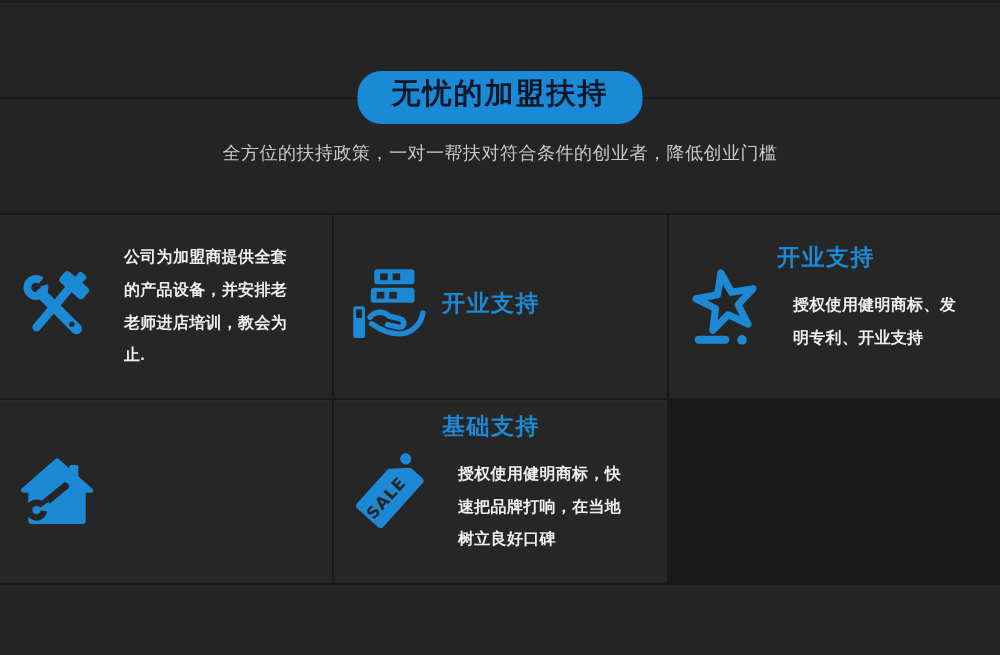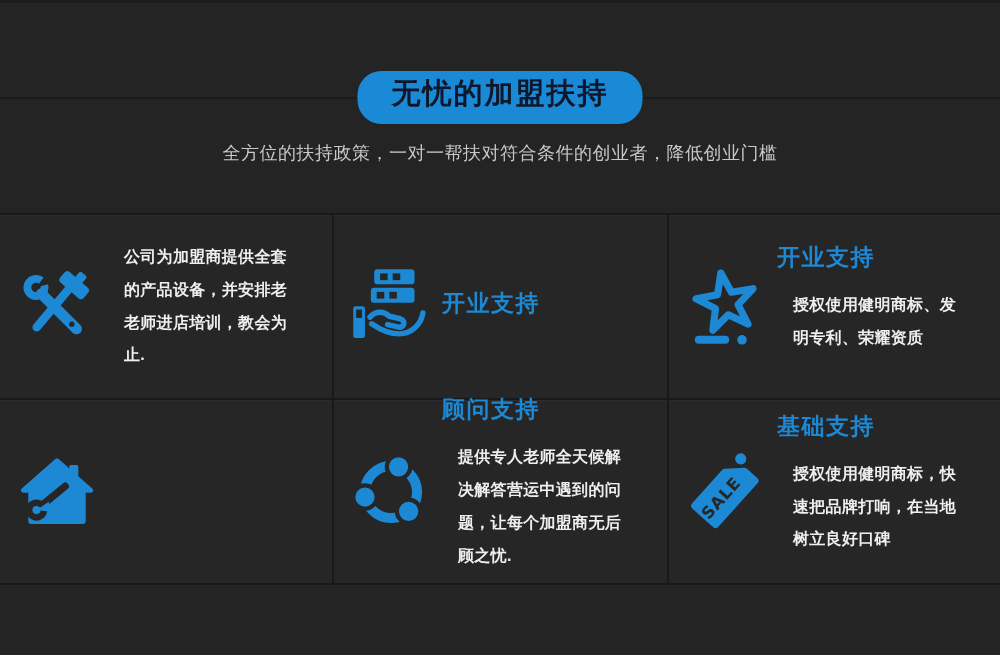--- a/index.html
+++ b/index.html
@@ -101,55 +101,39 @@
       <svg viewBox="0 0 100 100" width="80" height="86">
         <g transform="rotate(-10 50 44)">
           <polygon points="50,7 58.8,32.9 86.1,33.3 64.3,49.6 72.3,75.7 50,60 27.7,75.7 35.7,49.6 13.9,33.3 41.2,32.9" fill="none" stroke="#1d88d3" stroke-width="9" stroke-linejoin="round"></polygon>
         </g>
         <line x1="16" y1="91" x2="49" y2="91" stroke="#1d88d3" stroke-width="10" stroke-linecap="round"></line>
         <circle cx="70" cy="91" r="6" fill="#1d88d3"></circle>
       </svg>
     </div>
     <div class="card-content">
       <div class="card-title">开业支持</div>
-      <p class="card-body">授权使用健明商标、发明专利、荣耀资质</p>
+      <p class="card-body">授权使用健明商标、发明专利、开业支持</p>
     </div>
   </div>
 
   <div class="card">
     <div class="icon-box">
       <svg viewBox="0 0 100 100" width="82" height="88">
         <g fill="#1d88d3" stroke="#1d88d3" stroke-width="6" stroke-linejoin="round">
           <path d="M50 12 L91 48 L82 48 L82 86 L18 86 L18 48 L9 48 Z"></path>
         </g>
         <rect x="65" y="17" width="11" height="16" rx="2" fill="#1d88d3"></rect>
         <line x1="33" y1="65" x2="60" y2="43" stroke="#262626" stroke-width="9" stroke-linecap="round"></line>
         <circle cx="25" cy="72" r="13" fill="#262626"></circle>
         <circle cx="25" cy="72" r="5" fill="#1d88d3"></circle>
         <polygon points="25,72 40,62 42,74" fill="#1d88d3"></polygon>
       </svg>
     </div>
   </div>
 
-  <div class="card">
-    <div class="icon-box">
-      <svg viewBox="0 0 100 100" width="84" height="90">
-        <circle cx="50" cy="50" r="31" fill="none" stroke="#1d88d3" stroke-width="12"></circle>
-        <g fill="#1d88d3" stroke="#262626" stroke-width="5">
-          <circle cx="59" cy="20" r="14"></circle>
-          <circle cx="71" cy="73" r="14"></circle>
-          <circle cx="19" cy="56" r="14"></circle>
-        </g>
-      </svg>
-    </div>
-    <div class="card-content">
-      <div class="card-title">顾问支持</div>
-      <p class="card-body">提供专人老师全天候解决解答营运中遇到的问题，让每个加盟商无后顾之忧.</p>
-    </div>
-  </div>
 
   <div class="card">
     <div class="icon-box">
       <svg viewBox="0 0 100 100" width="86" height="92">
         <g transform="rotate(-48 50 50)">
           <path d="M14 34 L66 34 L82 50 L82 66 L14 66 Z" fill="#1d88d3" stroke="#1d88d3" stroke-width="9" stroke-linejoin="round"></path>
           <circle cx="90" cy="37" r="6.5" fill="#1d88d3"></circle>
           <text x="41" y="57" text-anchor="middle" font-size="19" font-weight="bold" fill="#262626" letter-spacing="1" font-family="DejaVu Sans, Liberation Sans, sans-serif">SALE</text>
         </g>
       </svg>

